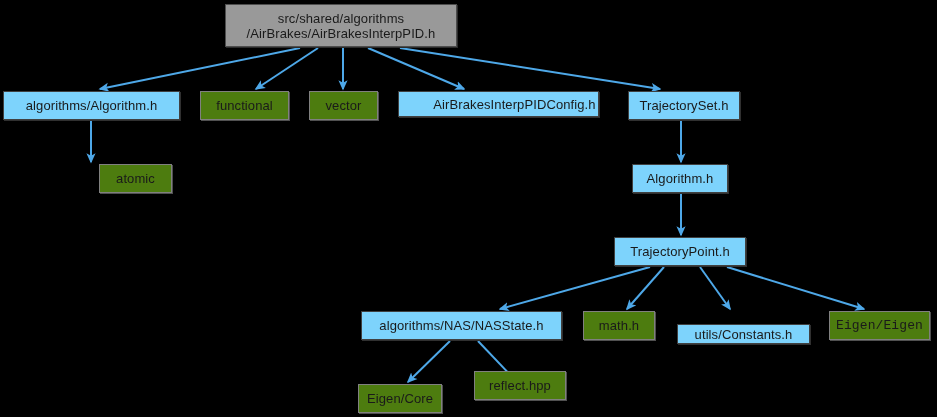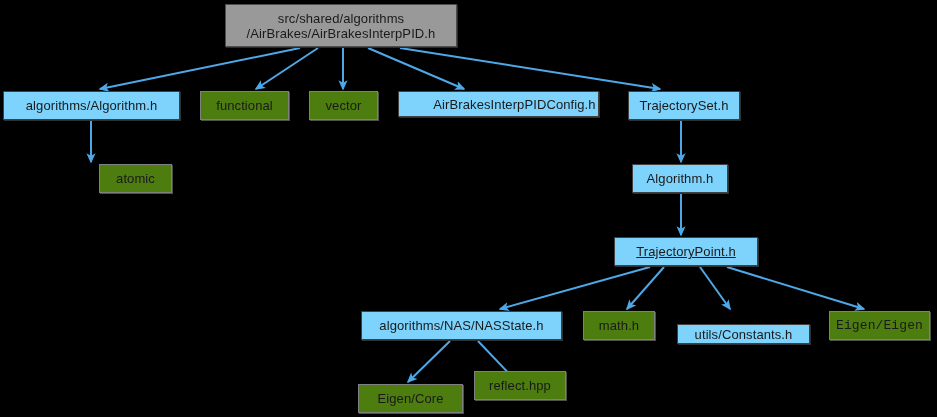--- a/index.html
+++ b/index.html
@@ -80,21 +80,21 @@
   <div id="nodes-layer">
       <div class="node node-root" style="left: 225px; top: 4px; width: 232px; height: 43px;">src/shared/algorithms
 /AirBrakes/AirBrakesInterpPID.h</div>
       <div class="node node-hdr" style="left: 3px; top: 91px; width: 177px; height: 29px;">algorithms/Algorithm.h</div>
       <div class="node node-sys" style="left: 200px; top: 91px; width: 89px; height: 29px;">functional</div>
       <div class="node node-sys" style="left: 309px; top: 91px; width: 69px; height: 29px;">vector</div>
       <div class="node node-hdr" style="left: 398px; top: 91px; width: 201px; height: 26px; padding-left: 32px;">AirBrakesInterpPIDConfig.h</div>
       <div class="node node-hdr" style="left: 628px; top: 91px; width: 112px; height: 29px;">TrajectorySet.h</div>
       <div class="node node-sys" style="left: 55px; top: 164px; width: 73px; height: 29px; margin-left: 44px;">atomic</div>
       <div class="node node-hdr" style="left: 632px; top: 164px; width: 96px; height: 29px;">Algorithm.h</div>
-      <div class="node node-hdr" style="left: 614px; top: 237px; width: 144px; height: 29px; text-decoration: underline;">TrajectoryPoint.h</div>
+      <div class="node node-hdr" style="left: 614px; top: 237px; width: 132px; height: 29px;">TrajectoryPoint.h</div>
       <div class="node node-hdr" style="left: 361px; top: 311px; width: 201px; height: 29px;">algorithms/NAS/NASState.h</div>
       <div class="node node-sys" style="left: 583px; top: 311px; width: 72px; height: 29px;">math.h</div>
       <div class="node node-hdr" style="left: 677px; top: 324px; width: 133px; height: 20px;">utils/Constants.h</div>
       <div class="node node-sys" style="left: 829px; top: 311px; width: 101px; height: 29px; font-family: Liberation Mono, monospace;">Eigen/Eigen</div>
-      <div class="node node-sys" style="left: 358px; top: 384px; width: 105px; height: 29px;">Eigen/Core</div>
+      <div class="node node-sys" style="left: 358px; top: 384px; width: 84px; height: 29px;">Eigen/Core</div>
       <div class="node node-sys" style="left: 474px; top: 371px; width: 92px; height: 29px;">reflect.hpp</div>
     </div>
 </div>
 
 </body></html>

